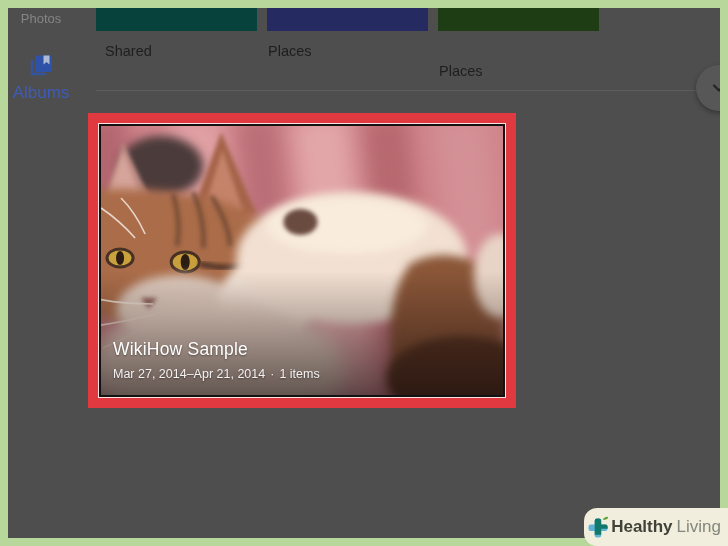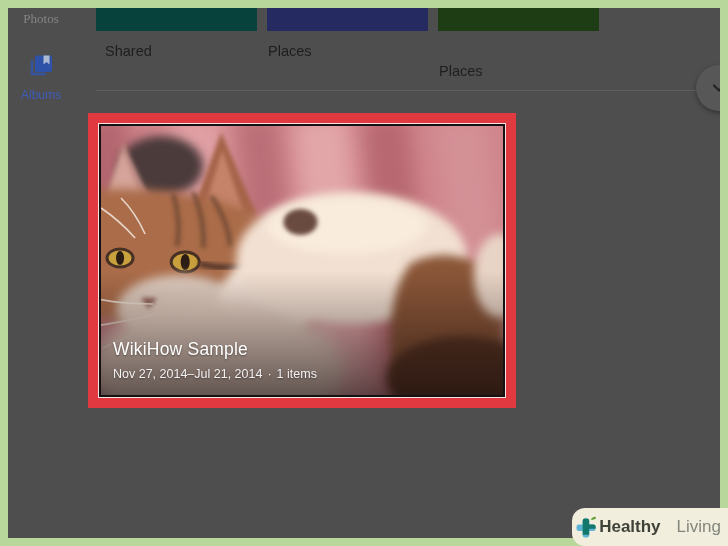--- a/index.html
+++ b/index.html
@@ -4,25 +4,25 @@
 <style>
   * { margin:0; padding:0; box-sizing:border-box; }
   body { font-family:"Liberation Sans", sans-serif; background:#222; }
 
   .frame { position:relative; width:728px; height:546px; background:#b8d79b; overflow:hidden; }
   .app   { position:absolute; left:8px; top:8px; width:712px; height:530px;
            background:#4e4e4e; overflow:hidden; }
 
   
   .side-item { position:absolute; text-align:center; cursor:pointer; }
-  .side-item.photos { left:2px; top:3px; width:62px;font-family:Liberation Serif, serif; }
+  .side-item.photos { left:2px; top:3px; width:62px; }
   .side-item.albums { left:2px; top:45px; width:62px; }
   .side-label { display:block; font-size:13px; }
   .side-label.gray { color:#858585; }
-  .side-label.blue { color:#3d5cb8; font-size:12px; margin-top:5px; }
+  .side-label.blue { color:#3d5cb8; font-size:17px; }
   .side-icon { display:inline-block; width:26px; height:26px; }
 
   
   .tile { position:absolute; top:0; width:161px; height:23px; cursor:pointer; }
   .tile-0 { left:88px; } .tile-1 { left:259px; } .tile-2 { left:430px; }
   .tile-label { position:absolute; top:35px; font-size:14.5px; color:#1e1e1e; cursor:pointer; }
   .tl-0 { left:97px;text-align:center; } .tl-1 { left:260px; } .tl-2 { left:431px;margin-top:20px; }
 
   .divider { position:absolute; left:88px; right:0; top:82px; height:1px; background:#5e5e5e; }
 
@@ -46,21 +46,21 @@
   .album-sub   { position:absolute; left:12px; bottom:14px; color:#f4f1f1;
                  font-size:12.5px; text-shadow:0 1px 2px rgba(0,0,0,.4); }
   .album-sub .sep { margin:0 5px; }
 
   
   .badge { position:absolute; right:0; bottom:0; height:38px;
            display:flex; align-items:center;
            background:#f2eedd; border-radius:13px 0 0 13px; padding:0 7px 0 2px; }
   .badge-icon { display:inline-block; width:24px; height:24px; margin-right:1px; }
   .badge-bold { font-size:17px; font-weight:bold; color:#3f4238; }
-  .badge-reg  { font-size:17px; color:#84877d; margin-left:16px; }
+  .badge-reg  { font-size:17px; color:#84877d; margin-left:4px; }
 </style>
 </head>
 <body>
 
 <div class="frame" style="background-color: rgb(184, 215, 155);">
   <div class="app" style="background-color: rgb(78, 78, 78);">
 
     <div class="side-item photos">
       <span class="side-label gray">Photos</span>
     </div>
@@ -154,21 +154,21 @@
               <ellipse cx="245" cy="100" rx="80" ry="28" fill="#f9ecdd" filter="url(#b5)"></ellipse>
               <ellipse cx="199" cy="96" rx="17" ry="13" fill="#6a4c41" filter="url(#b2)"></ellipse>
 
               <path d="M308 138 C345 118 385 136 401 158 L401 269 L296 269 C286 220 284 172 308 138 Z" fill="#8a5638" filter="url(#b5)"></path>
               <ellipse cx="360" cy="252" rx="75" ry="42" fill="#5a3523" filter="url(#b5)"></ellipse>
               <ellipse cx="398" cy="150" rx="26" ry="42" fill="#e8d4c6" filter="url(#b5)"></ellipse>
             </svg>
             <div class="scrim"></div>
             <div class="album-title">WikiHow Sample</div>
             <div class="album-sub">
-              <span>Nov 27, 2014–Jul 21, 2014</span><span class="sep">·</span><span>1 items</span>
+              <span>Mar 27, 2014–Apr 21, 2014</span><span class="sep">·</span><span>1 items</span>
             </div>
           </div>
         </div>
       </div>
     </div>
   </div>
 
   <div class="badge">
     <span class="badge-icon">
       <svg viewBox="0 0 24 24" width="24" height="24">

